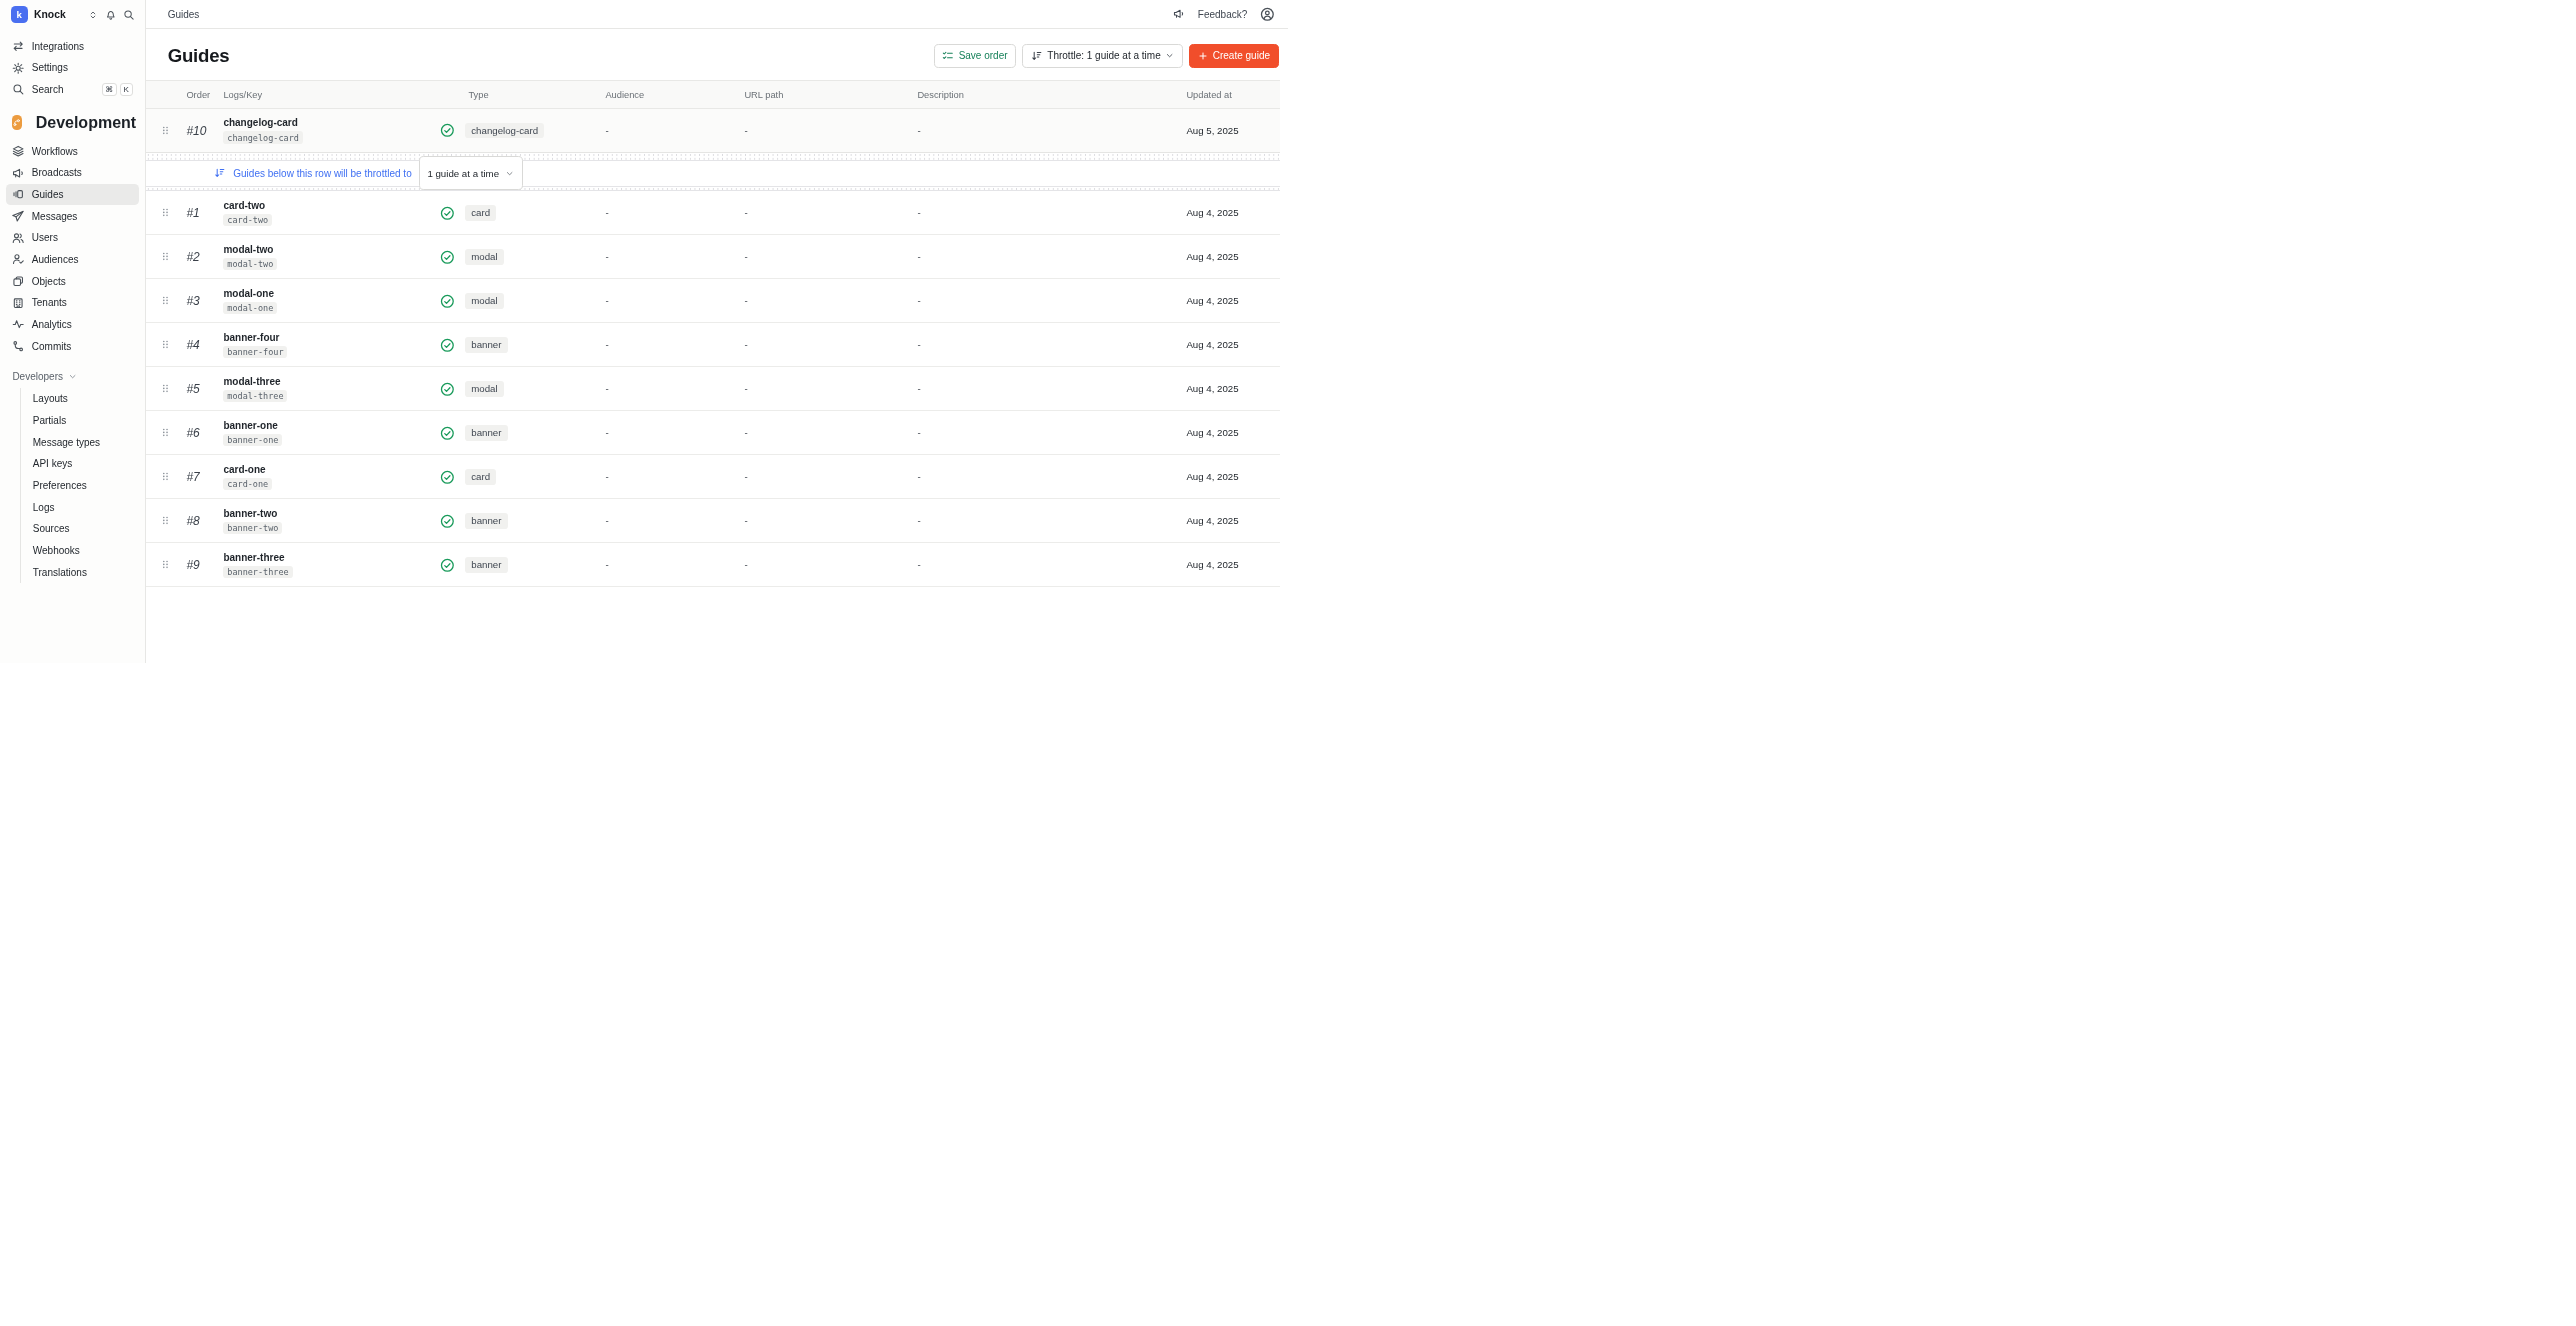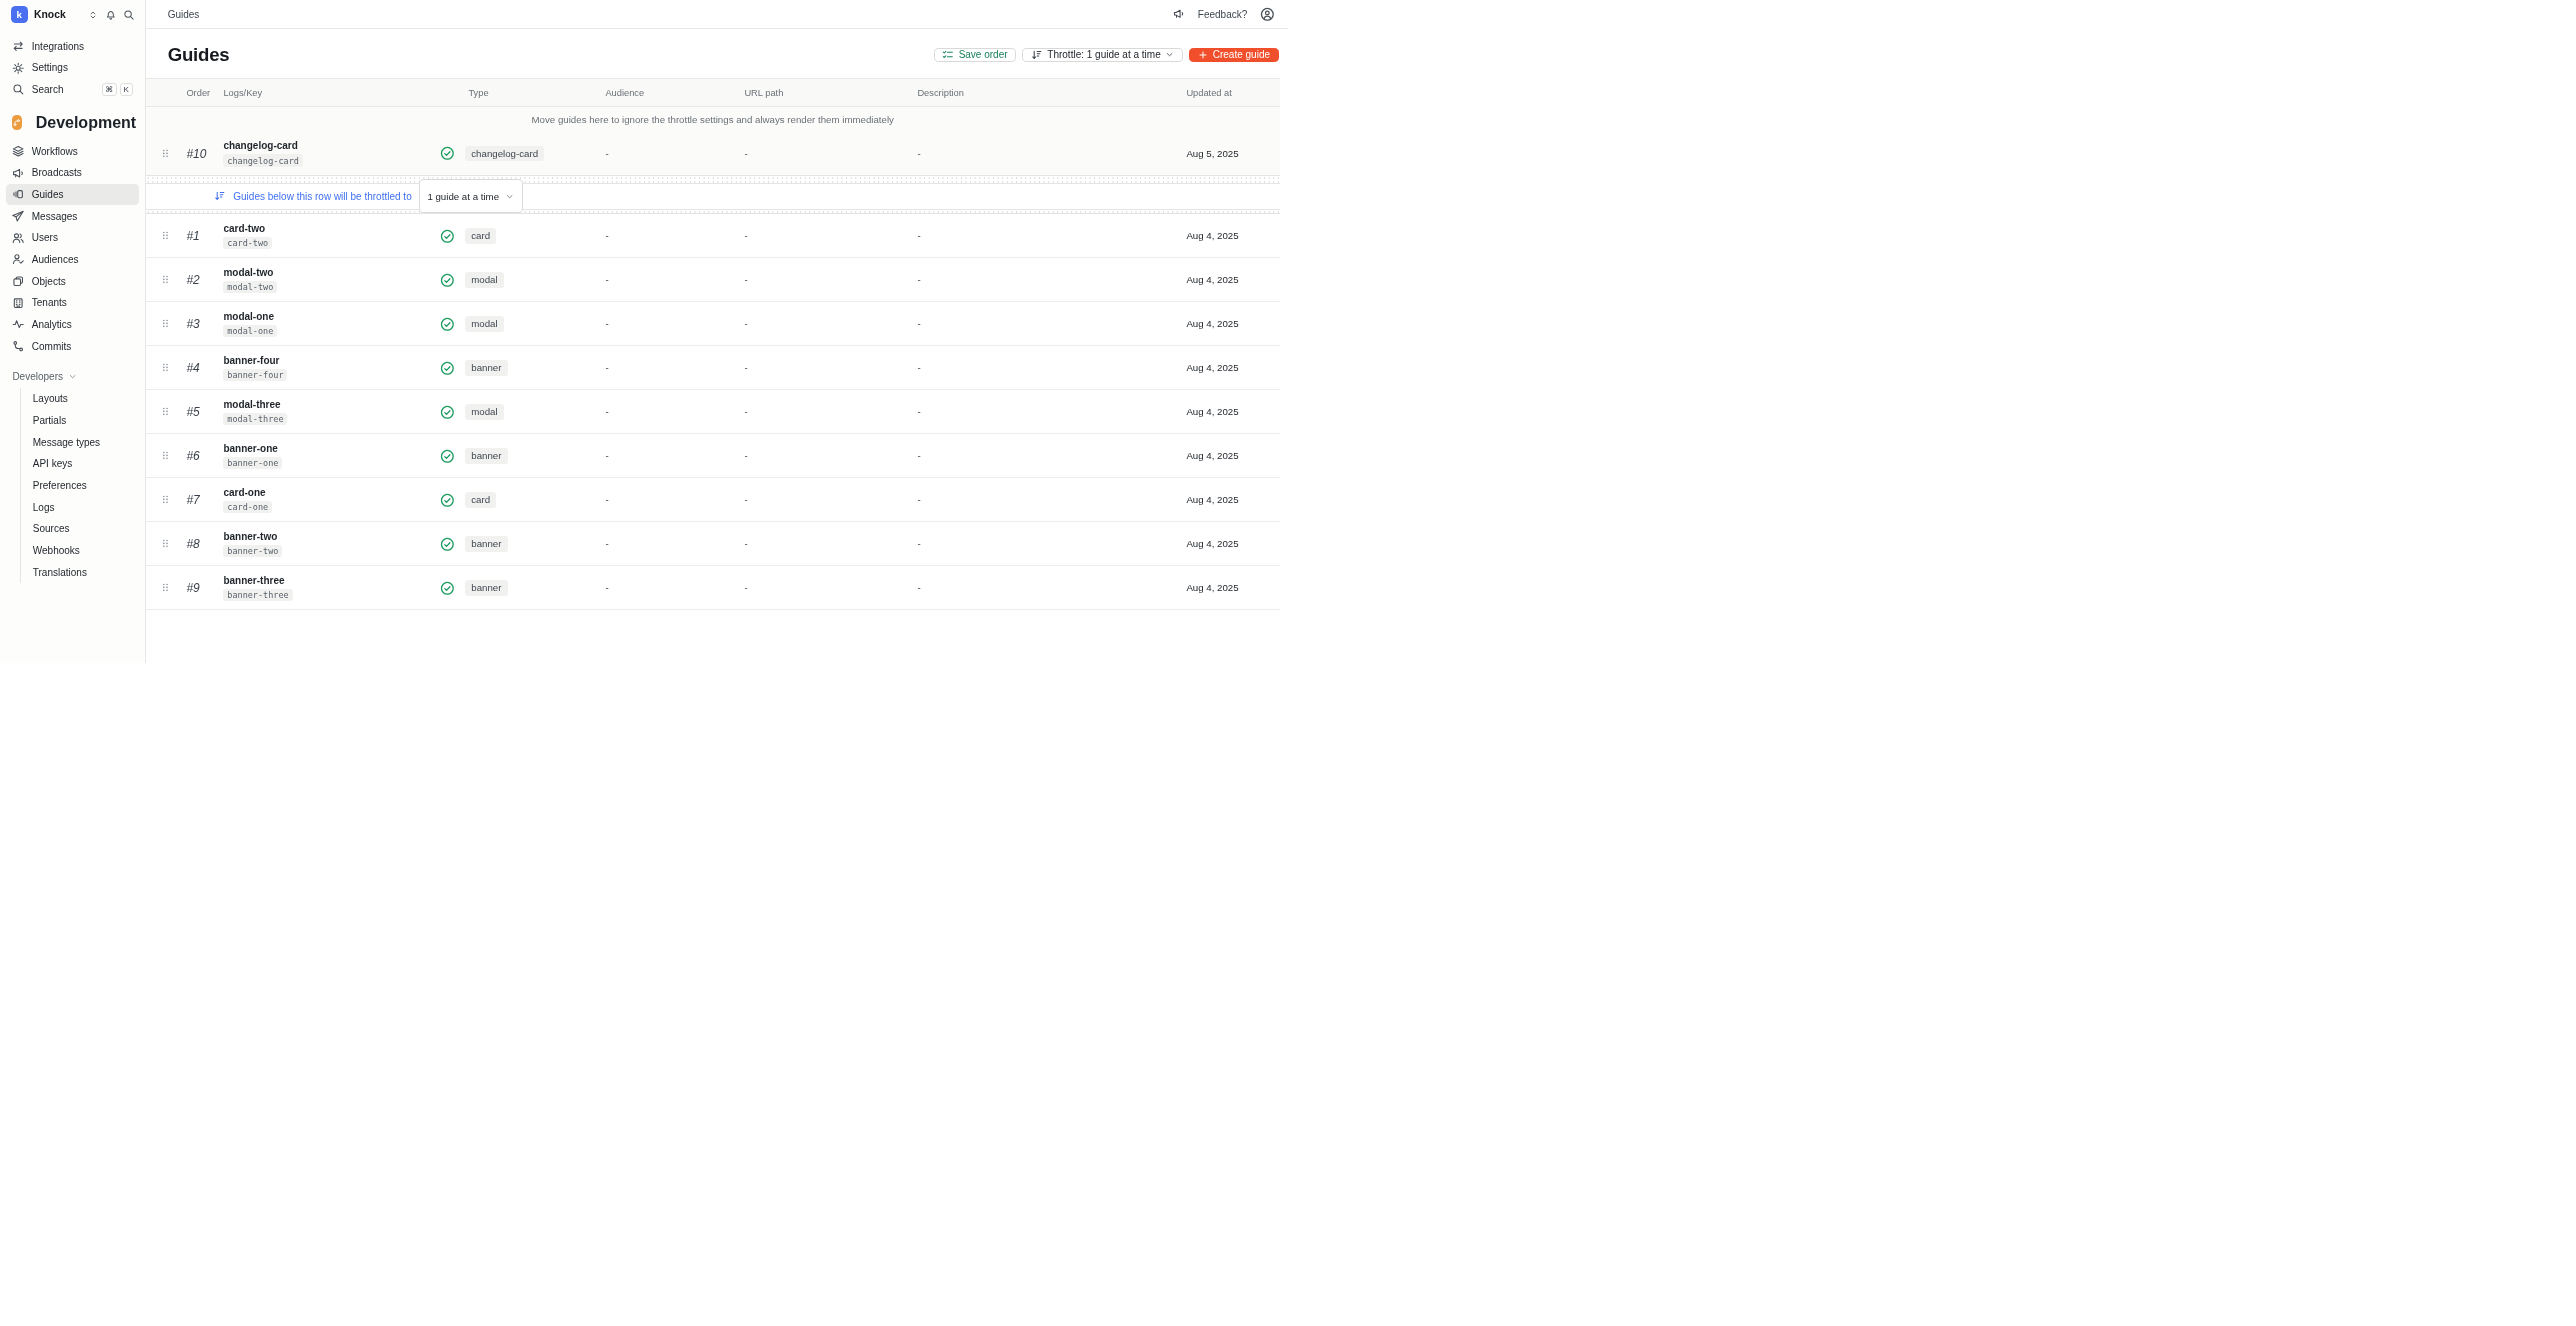--- a/index.html
+++ b/index.html
@@ -46,21 +46,21 @@
   .topbar { height:29px; border-bottom:0.8px solid #E7E7E5; display:flex; align-items:center; padding:0 13px 0 21.7px; background:#fff; }
   .breadcrumb { font-size:10px; color:#3F4650; }
   .topbar-right { margin-left:auto; display:flex; align-items:center; gap:13px; color:#3F4650; }
   .feedback-btn { display:flex; align-items:center; gap:13px; font-size:10px; }
   .feedback-btn .icon svg { width:11.6px; height:11.6px; }
   .avatar-btn { color:#4A5158; } .avatar-btn svg { width:14.7px; height:14.7px; }
 
   .page-head { display:flex; align-items:center; padding:14.7px 9.3px 12.4px 21.7px; }
   h1 { margin:0; font-size:18.6px; font-weight:700; color:#16191D; letter-spacing:-0.2px; }
   .actions { margin-left:auto; display:flex; align-items:center; gap:6.2px; }
-  .btn { height:14px; display:inline-flex; align-items:center; gap:4.6px; padding:0 7.7px; border:0.8px solid #D9D9D7; border-radius:4.6px; background:#fff; font-size:10px; font-weight:500; color:#23282E; cursor:default; }
+  .btn { height:24px; display:inline-flex; align-items:center; gap:4.6px; padding:0 7.7px; border:0.8px solid #D9D9D7; border-radius:4.6px; background:#fff; font-size:10px; font-weight:500; color:#23282E; cursor:default; }
   .btn .icon svg { width:11.6px; height:11.6px; }
   .btn-save { color:var(--green); }
   .btn-throttle .chev svg { width:9.3px; height:9.3px; } .btn-throttle .chev { color:#6A7076; }
   .btn-throttle .icon { color:#3A4049; }
   .btn-create { background:var(--accent); border-color:var(--accent); color:#fff; }
   .btn-create .icon svg { width:10px; height:10px; }
 
   
   .table { margin-right:8.5px; }
   .grid { display:grid; grid-template-columns:28px 37px 217px 165px 139px 173px 269px 1fr; align-items:center; padding:0 9.3px 0 12.4px; }
@@ -382,21 +382,20 @@
           <div class="th">Order</div>
           <div class="th">Logs/Key</div>
           <div class="th th-type">Type</div>
           <div class="th">Audience</div>
           <div class="th">URL path</div>
           <div class="th">Description</div>
           <div class="th">Updated at</div>
         </div>
 
         <section class="pinned-zone">
-          <div class="hint">Move guides here to ignore the throttle settings and always render them immediately</div>
           <div>
               <div class="grid row">
                 <div class="c-drag">
                   <svg viewBox="0 0 16 16" fill="currentColor" stroke="none">
                     <circle cx="5.6" cy="3.6" r="1.15"></circle>
                     <circle cx="10.4" cy="3.6" r="1.15"></circle>
                     <circle cx="5.6" cy="8" r="1.15"></circle>
                     <circle cx="10.4" cy="8" r="1.15"></circle>
                     <circle cx="5.6" cy="12.4" r="1.15"></circle>
                     <circle cx="10.4" cy="12.4" r="1.15"></circle>

